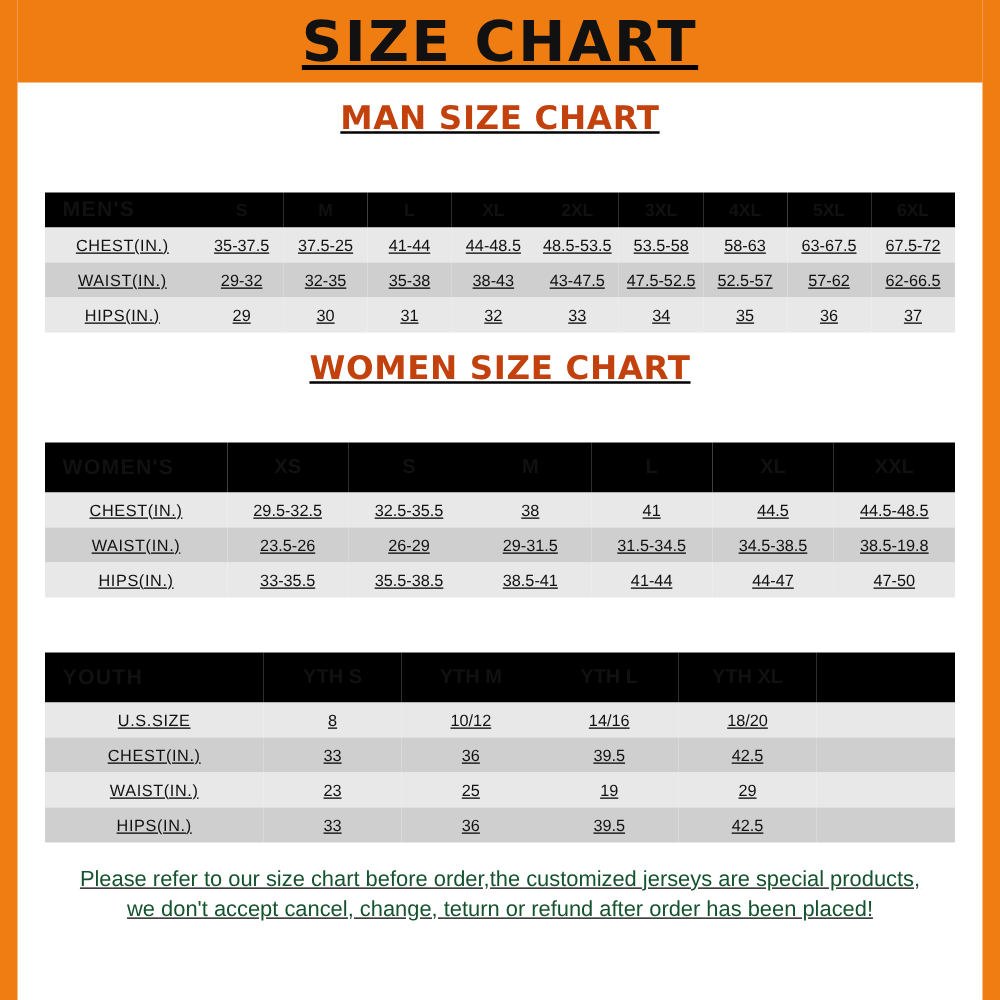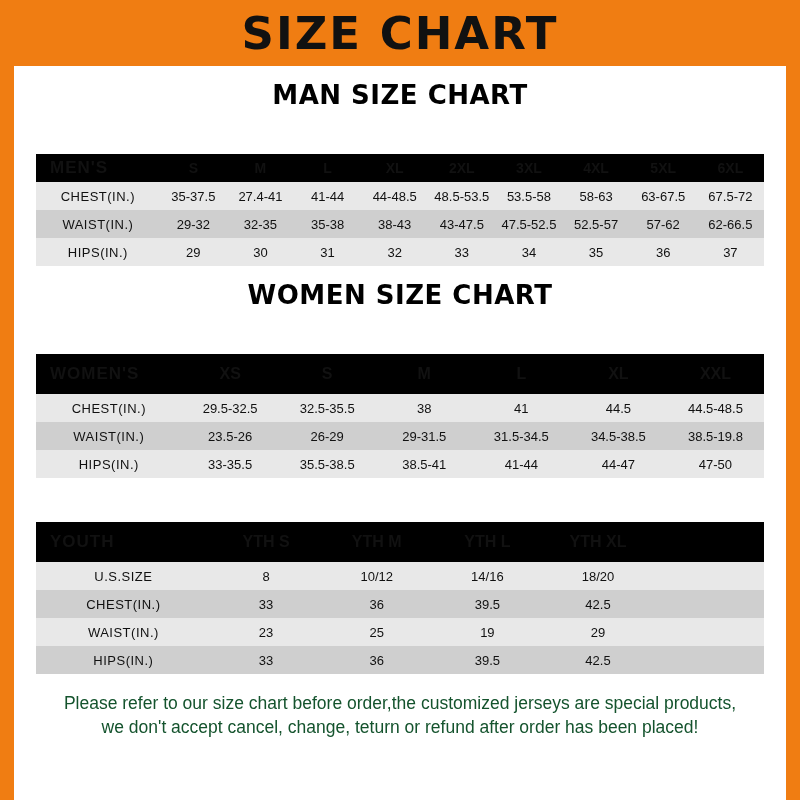--- a/index.html
+++ b/index.html
@@ -14,20 +14,21 @@
     overflow: hidden;
   }
   .page {
     position: relative;
     width: 800px;
     height: 800px;
     box-sizing: border-box;
     border-left: 14px solid #f07d12;
     border-right: 14px solid #f07d12;
     background: #ffffff;
+    text-decoration: underline;
   }
   .banner {
     height: 66px;
     background: #f07d12;
     display: flex;
     align-items: center;
     justify-content: center;
   }
   .banner-title {
     font-family: "DejaVu Sans", sans-serif;
@@ -41,21 +42,21 @@
     padding: 0 22px;
   }
   .section {
     margin-top: 14px;
   }
   .section-title {
     text-align: center;
     font-family: "DejaVu Sans", sans-serif;
     font-weight: bold;
     font-size: 26px;
-    color: #000000;
+    color: #c2410c;
     letter-spacing: 0.5px;
     margin: 10px 0 10px 0;
   }
   table.sizechart {
     border-collapse: collapse;
     width: 100%;
     table-layout: fixed;
     margin-top: 44px;
   }
   table.sizechart td, table.sizechart th {
@@ -151,21 +152,21 @@
             <th>XL</th>
             <th>2XL</th>
             <th>3XL</th>
             <th>4XL</th>
             <th>5XL</th>
             <th>6XL</th>
           </tr>
           <tr class="light">
             <td class="rowlabel">CHEST(IN.)</td>
             <td>35-37.5</td>
-            <td>27.4-41</td>
+            <td>37.5-25</td>
             <td>41-44</td>
             <td>44-48.5</td>
             <td>48.5-53.5</td>
             <td>53.5-58</td>
             <td>58-63</td>
             <td>63-67.5</td>
             <td>67.5-72</td>
           </tr>
           <tr class="dark">
             <td class="rowlabel">WAIST(IN.)</td>

